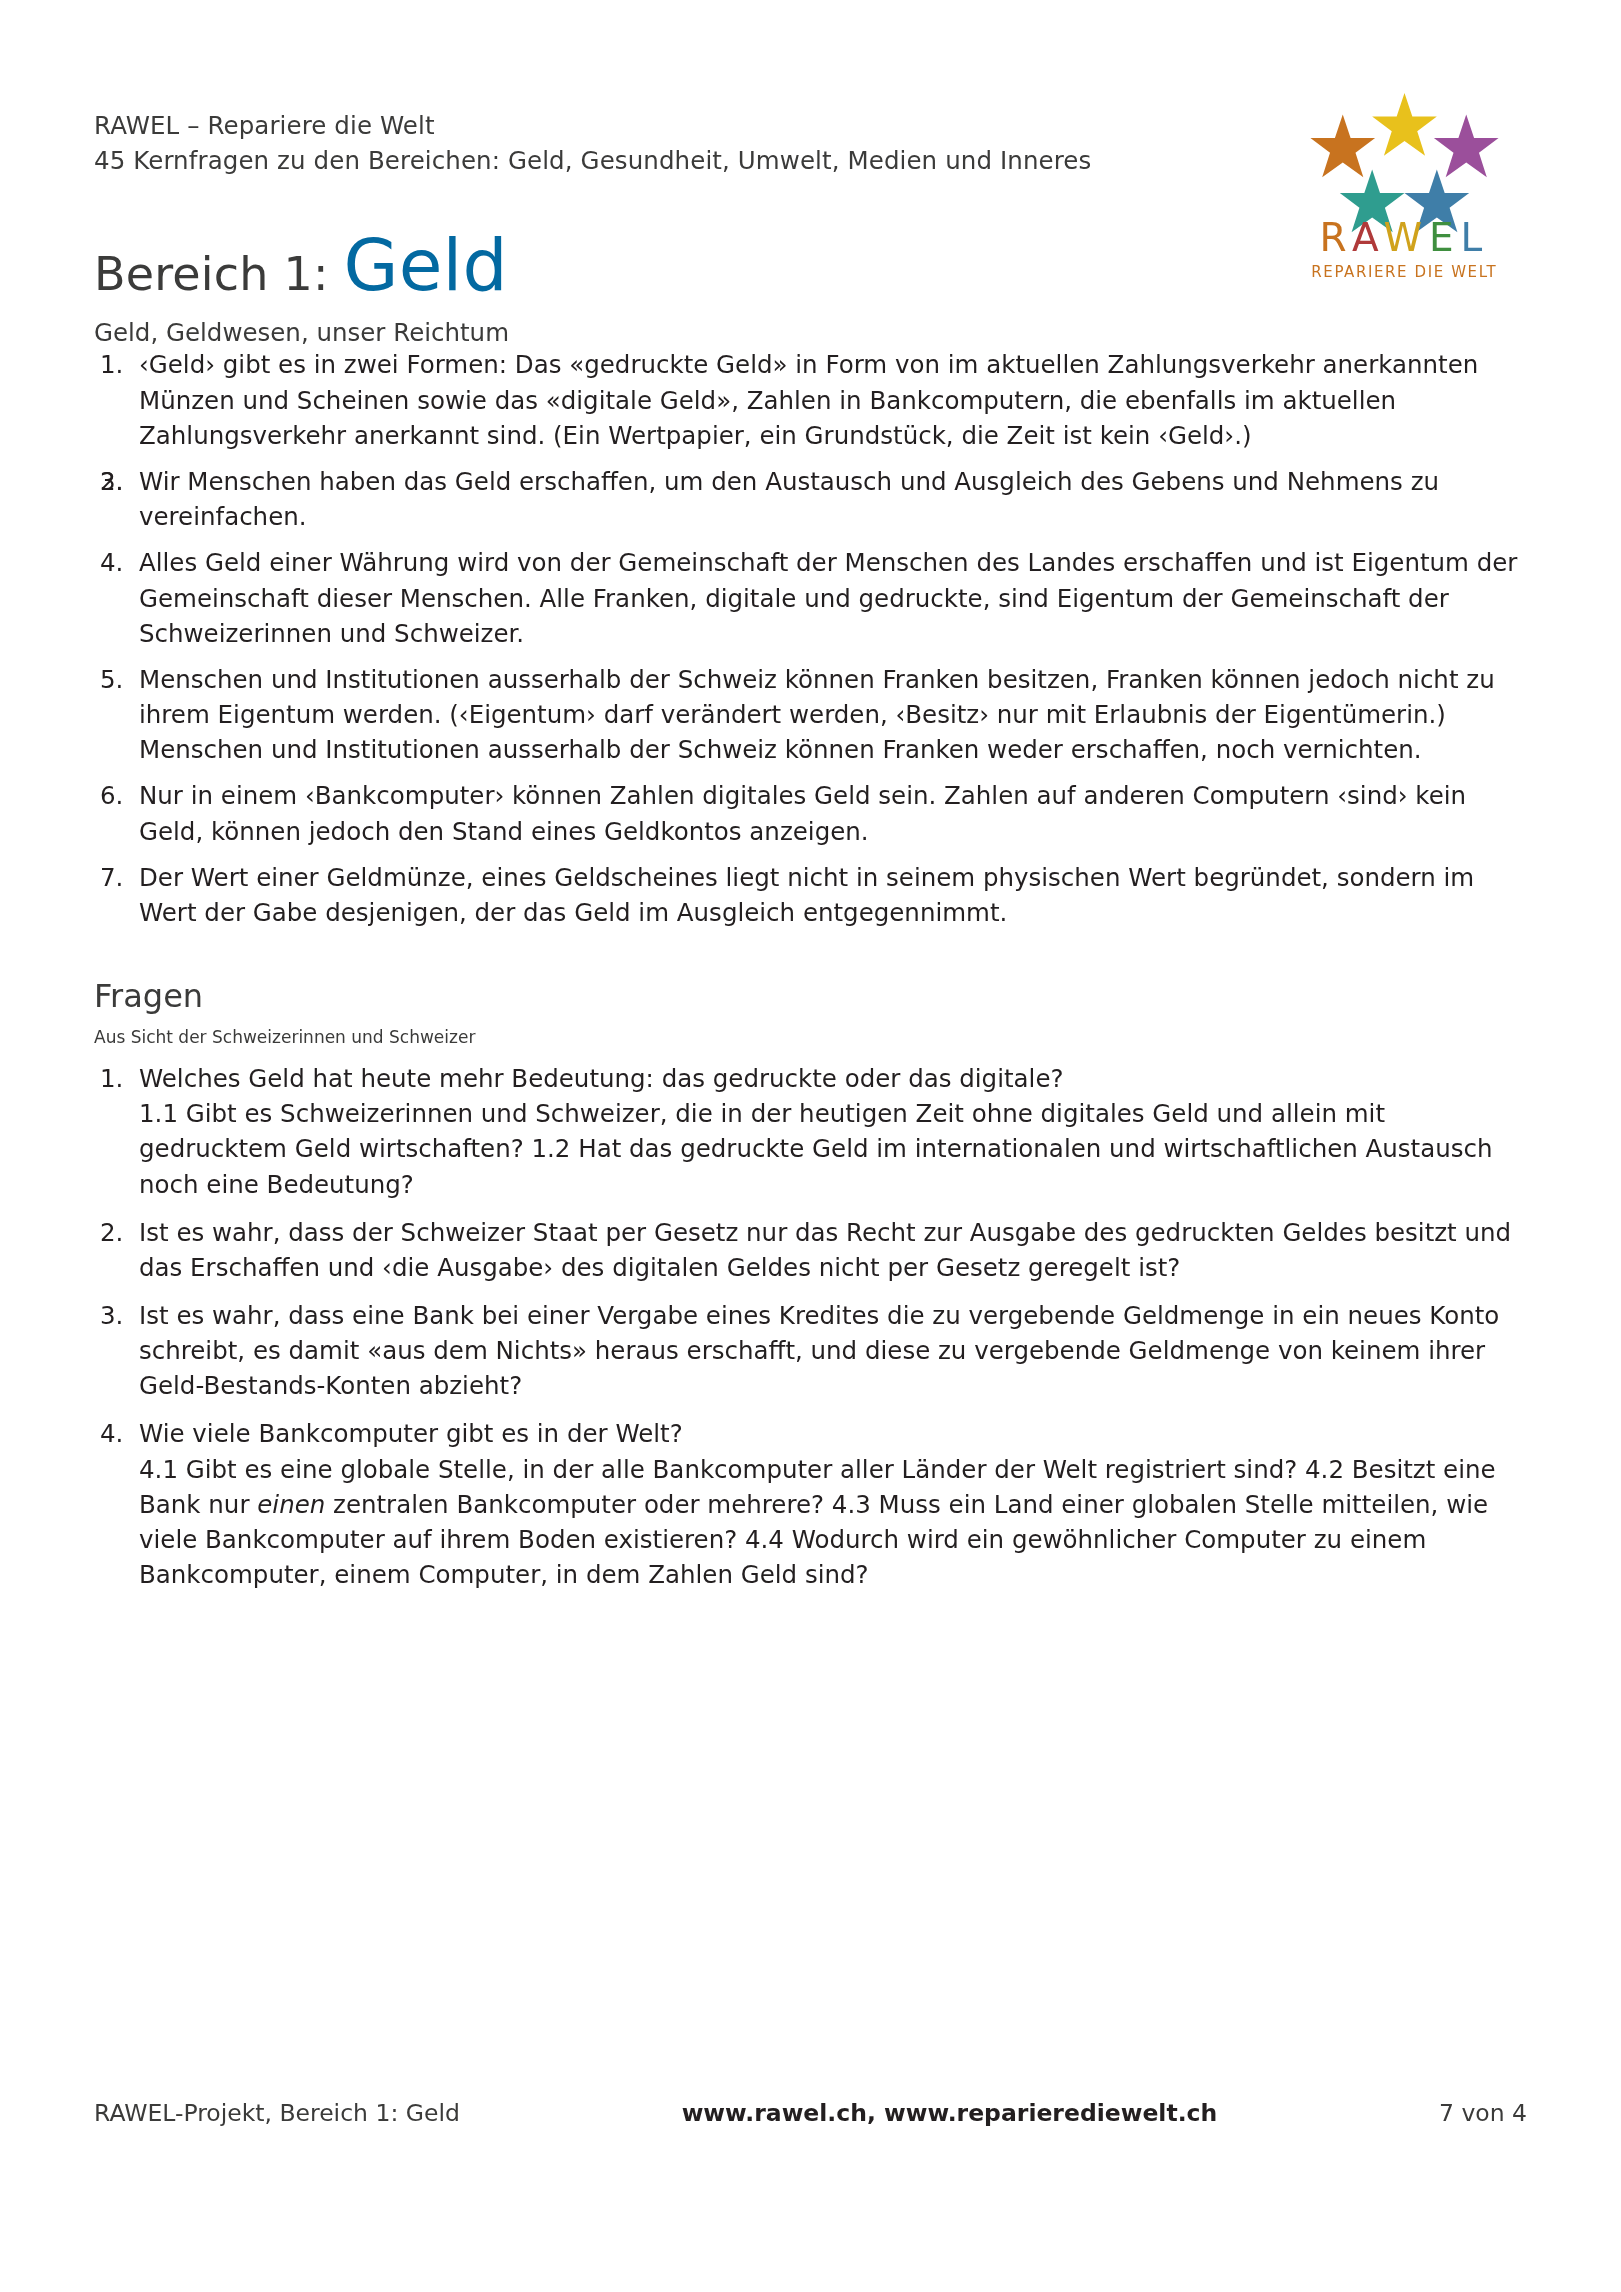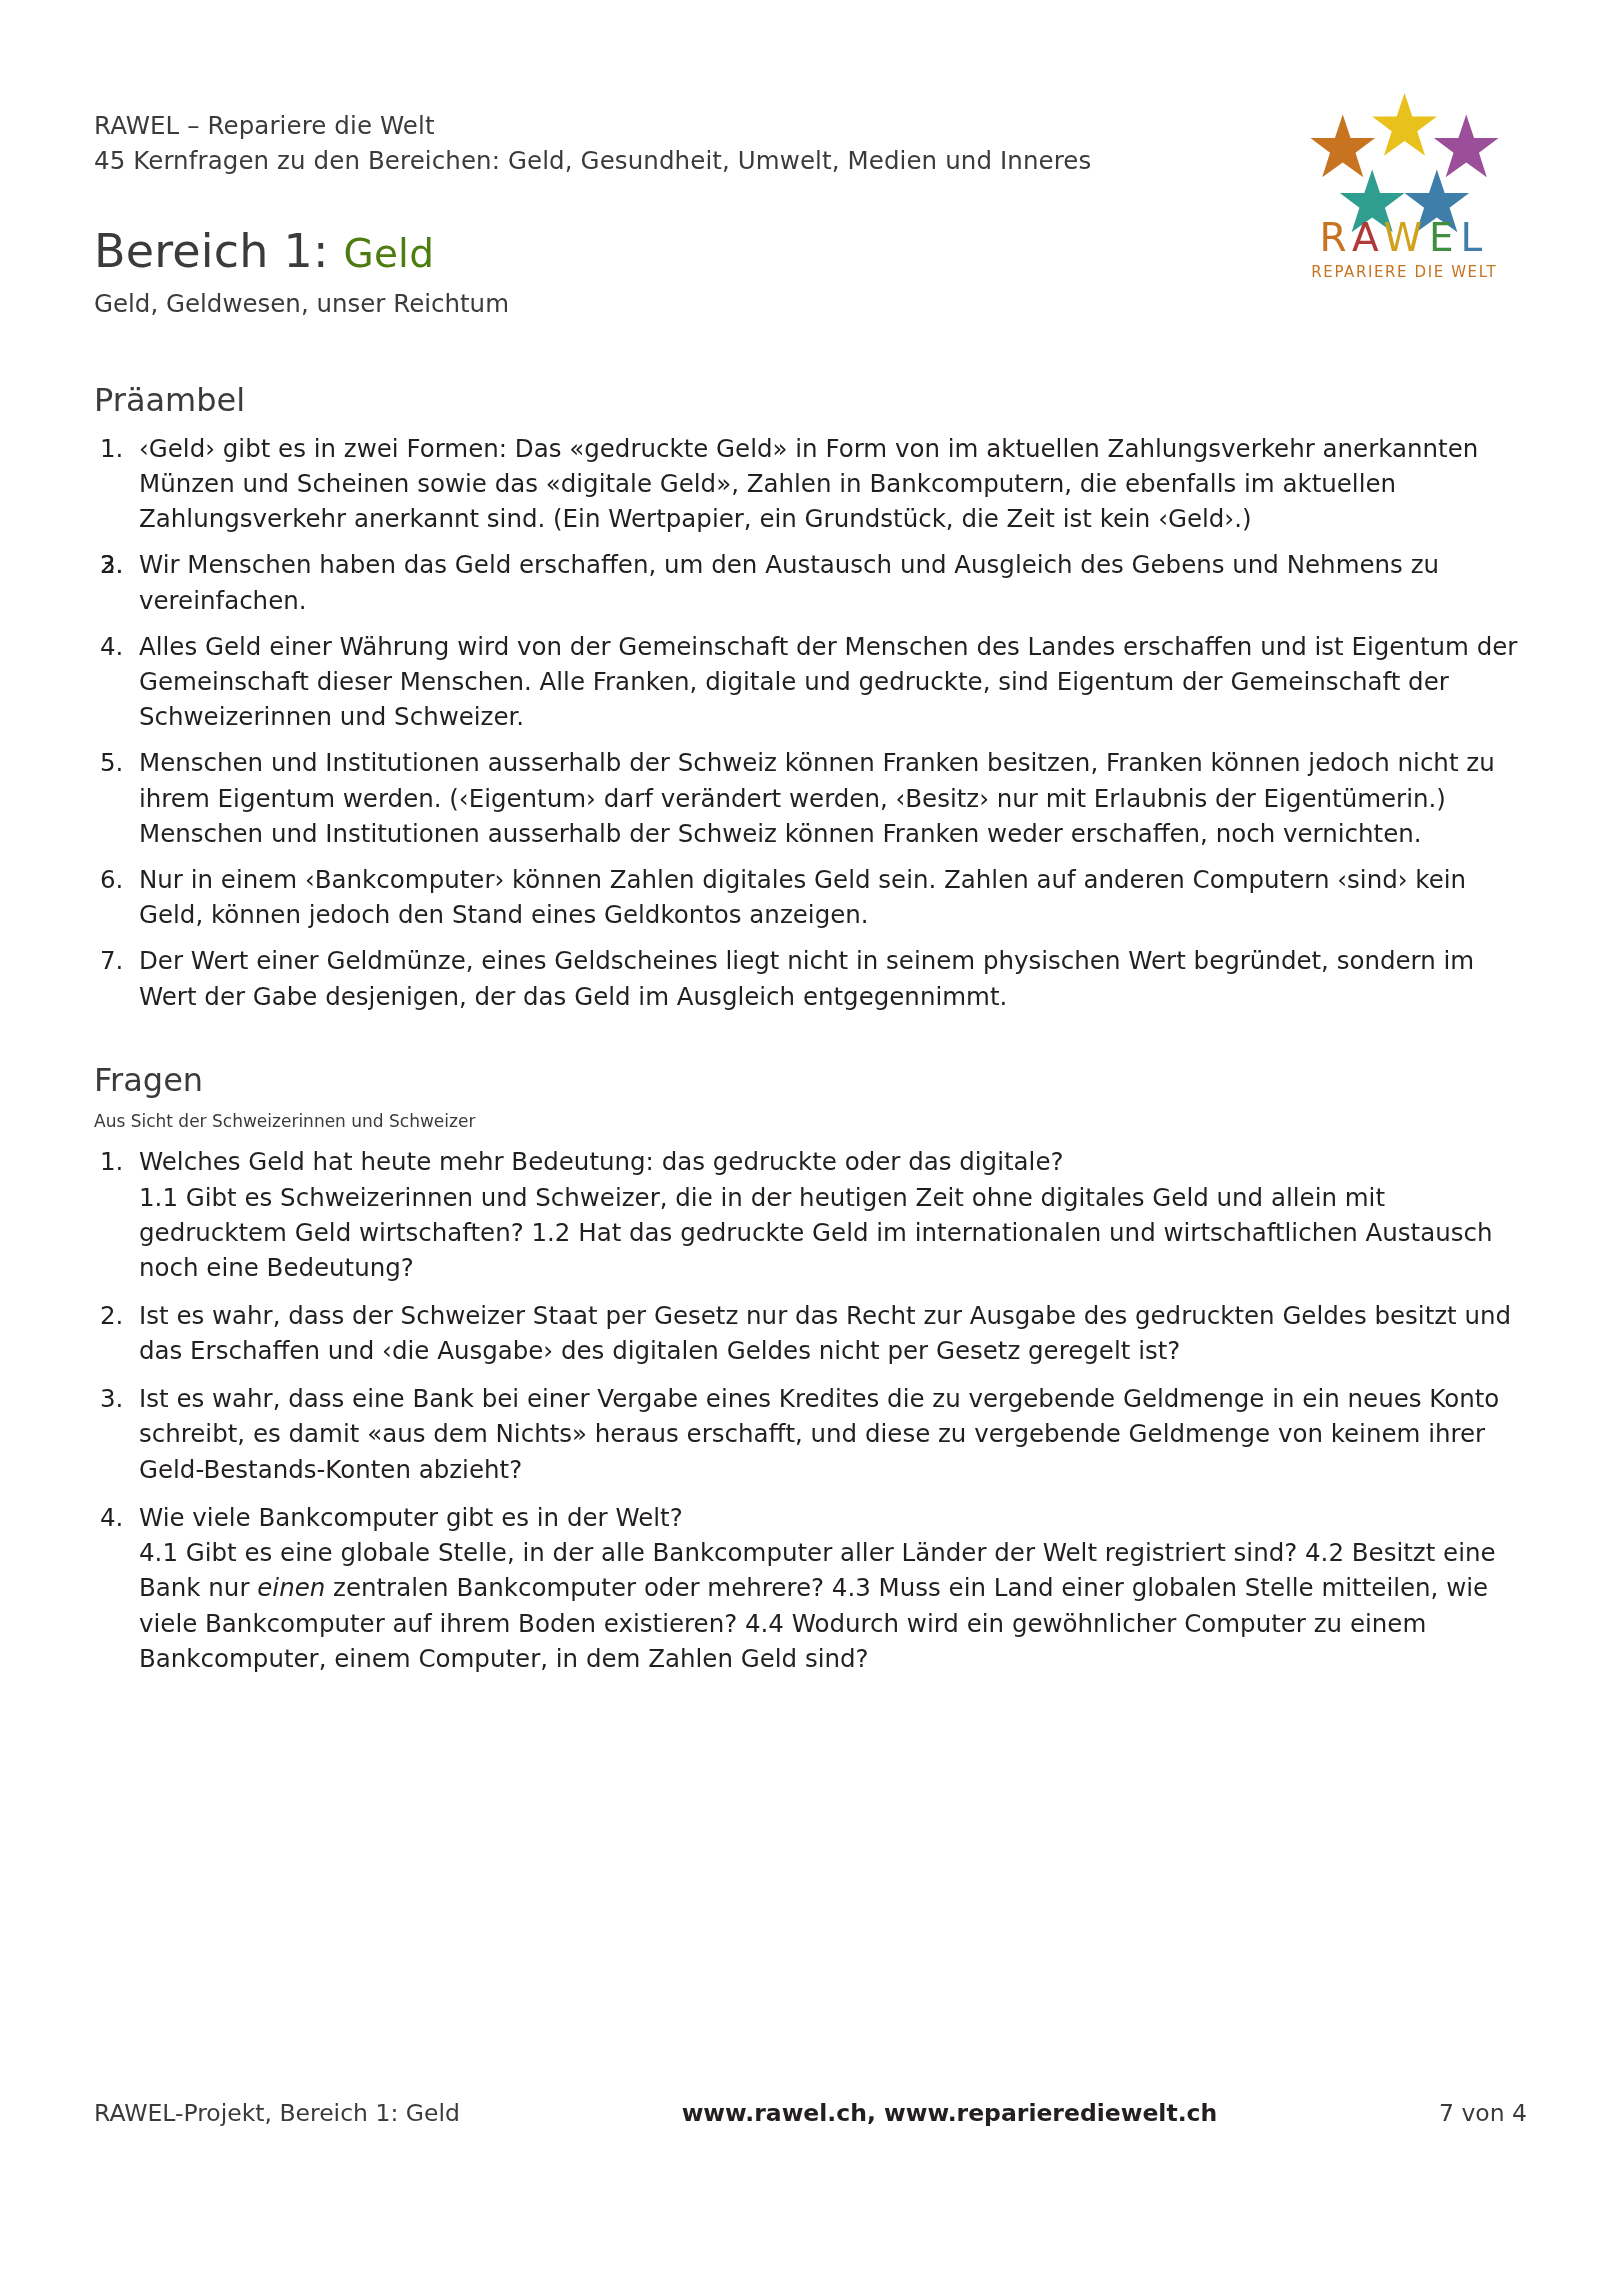--- a/index.html
+++ b/index.html
@@ -39,22 +39,22 @@
   .title-block {
     margin-top: 45px;
   }
   .title {
     font-size: 46px;
     color: #3b3b3a;
     font-weight: 400;
     letter-spacing: 0.2px;
   }
   .title .accent {
-    color: #4d7c0f;
-    font-size: 39px;
+    color: #0369a1;
+    font-size: 71px;
   }
   .subtitle {
     font-size: 24.5px;
     color: #3b3b3a;
     margin-top: 11.8px;
   }
 
   
   .logo {
     position: absolute;
@@ -178,21 +178,20 @@
         <polygon points="158,84 166,108 191,108 171,123 179,148 158,133 137,148 145,123 125,108 150,108" fill="#3f7ea8"></polygon>
       </svg>
       <div class="logo-word">
         <div class="rawel"><span class="l1">R</span><span class="l2">A</span><span class="l3">W</span><span class="l4">E</span><span class="l5">L</span></div>
         <div class="tag">REPARIERE DIE WELT</div>
       </div>
     </div>
   </div>
 
   <div class="preamble">
-    <h2 class="section-heading">Präambel</h2>
     <ol class="qlist">
       <li><span class="num">1.</span><span>‹Geld› gibt es in zwei Formen: Das «gedruckte Geld» in Form von im aktuellen Zahlungsverkehr anerkannten Münzen und Scheinen sowie das «digitale Geld», Zahlen in Bankcomputern, die ebenfalls im aktuellen Zahlungsverkehr anerkannt sind. (Ein Wertpapier, ein Grundstück, die Zeit ist kein ‹Geld›.)</span></li>
       <li><span class="num">2.</span></li>
       <li><span class="num">3.</span><span>Wir Menschen haben das Geld erschaffen, um den Austausch und Ausgleich des Gebens und Nehmens zu vereinfachen.</span></li>
       <li><span class="num">4.</span><span>Alles Geld einer Währung wird von der Gemeinschaft der Menschen des Landes erschaffen und ist Eigentum der Gemeinschaft dieser Menschen. Alle Franken, digitale und gedruckte, sind Eigentum der Gemeinschaft der Schweizerinnen und Schweizer.</span></li>
       <li><span class="num">5.</span><span>Menschen und Institutionen ausserhalb der Schweiz können Franken besitzen, Franken können jedoch nicht zu ihrem Eigentum werden. (‹Eigentum› darf verändert werden, ‹Besitz› nur mit Erlaubnis der Eigentümerin.) Menschen und Institutionen ausserhalb der Schweiz können Franken weder erschaffen, noch vernichten.</span></li>
       <li><span class="num">6.</span><span>Nur in einem ‹Bankcomputer› können Zahlen digitales Geld sein. Zahlen auf anderen Computern ‹sind› kein Geld, können jedoch den Stand eines Geldkontos anzeigen.</span></li>
       <li><span class="num">7.</span><span>Der Wert einer Geldmünze, eines Geldscheines liegt nicht in seinem physischen Wert begründet, sondern im Wert der Gabe desjenigen, der das Geld im Ausgleich entgegennimmt.</span></li>
     </ol>
   </div>

